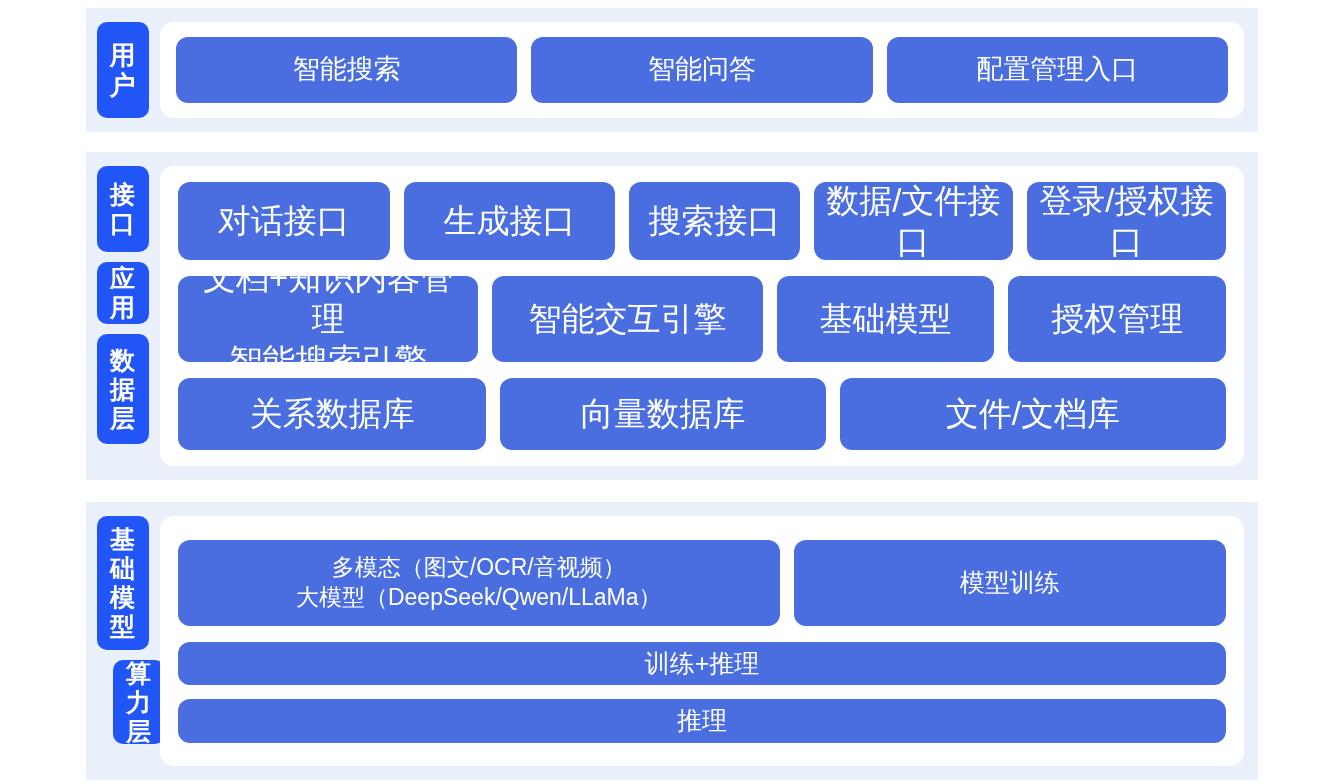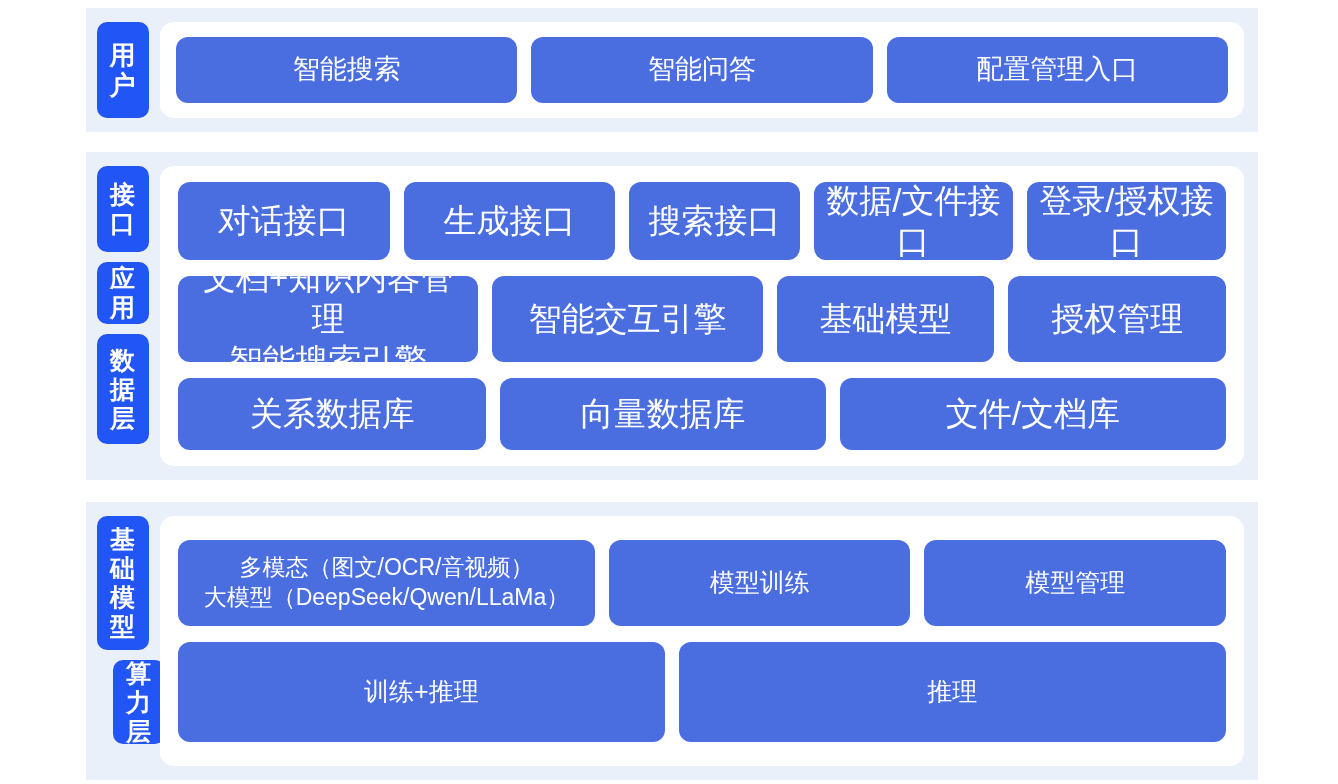--- a/index.html
+++ b/index.html
@@ -115,21 +115,21 @@
   #band-app .row.tall { height: 86px; }
   #band-app .box { font-size: 33px; }
 
   
   #band-infra { top: 502px; height: 278px; justify-content: center; }
   #band-infra .label-col { padding: 14px 0; gap: 10px; }
   #band-infra .vlabel.l1 { height: 134px; }
   #band-infra .vlabel.l2 { height: 84px; margin-left: 32px; }
   #band-infra .card { margin: 14px 14px 14px 0; padding: 16px 18px; gap: 16px; }
   #band-infra .row.r1 { height: 86px; }
-  #band-infra .row.r2 { height: 100px; }
+  #band-infra .row.r2 { height: 100px; flex-direction: column; }
   #band-infra .box { font-size: 25px; }
   #band-infra .box.multiline { font-size: 23px; line-height: 1.3; }
 </style>
 </head>
 <body>
 
 <div class="page">
 
   <div class="band" id="band-user">
     <div class="label-col">
@@ -181,21 +181,20 @@
     <div class="label-col">
       <div class="vlabel l1">基础模型</div>
       <div class="vlabel l2">算力层</div>
     </div>
     <div class="card">
 
       <div class="row r1">
         <div class="box multiline" style="flex:1.41">多模态（图文/OCR/音视频）
 大模型（DeepSeek/Qwen/LLaMa）</div>
         <div class="box" style="flex:1.0">模型训练</div>
-        <div class="box" style="flex:1.0">模型管理</div>
       </div>
 
       <div class="row r2">
         <div class="box" style="flex:1.0">训练+推理</div>
         <div class="box" style="flex:1.13">推理</div>
       </div>
 
     </div>
   </div>
 

